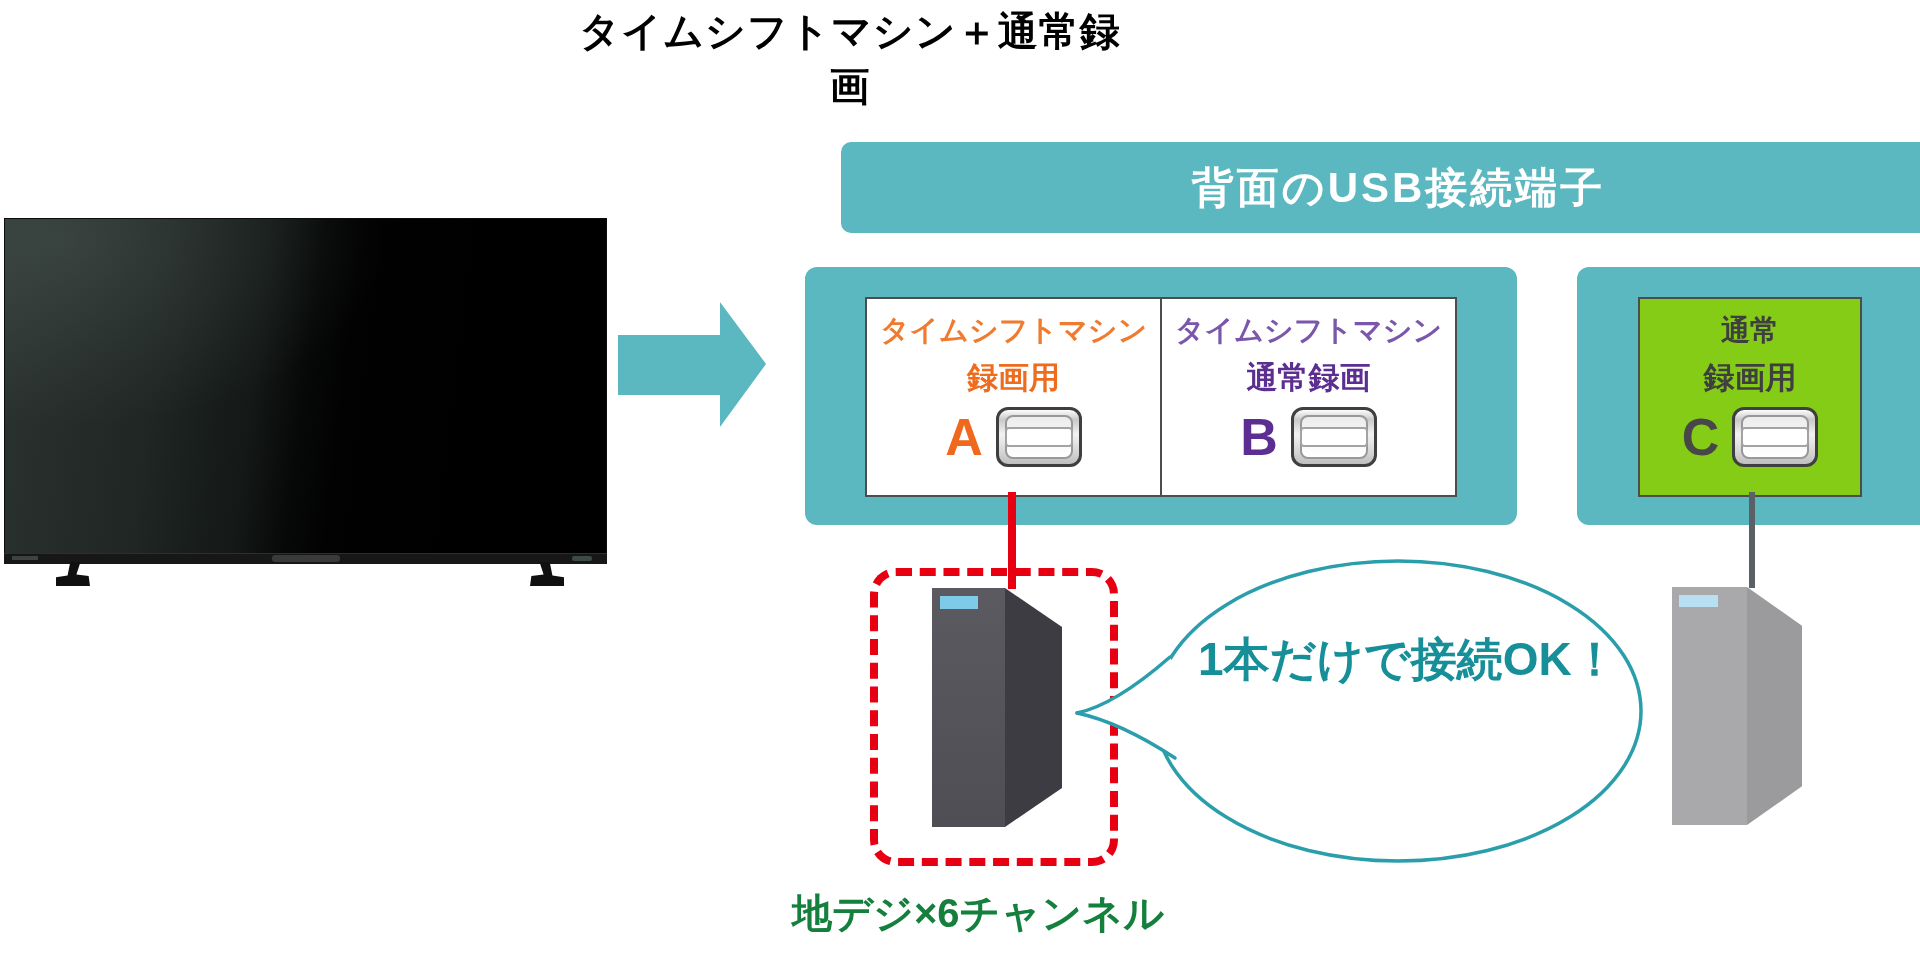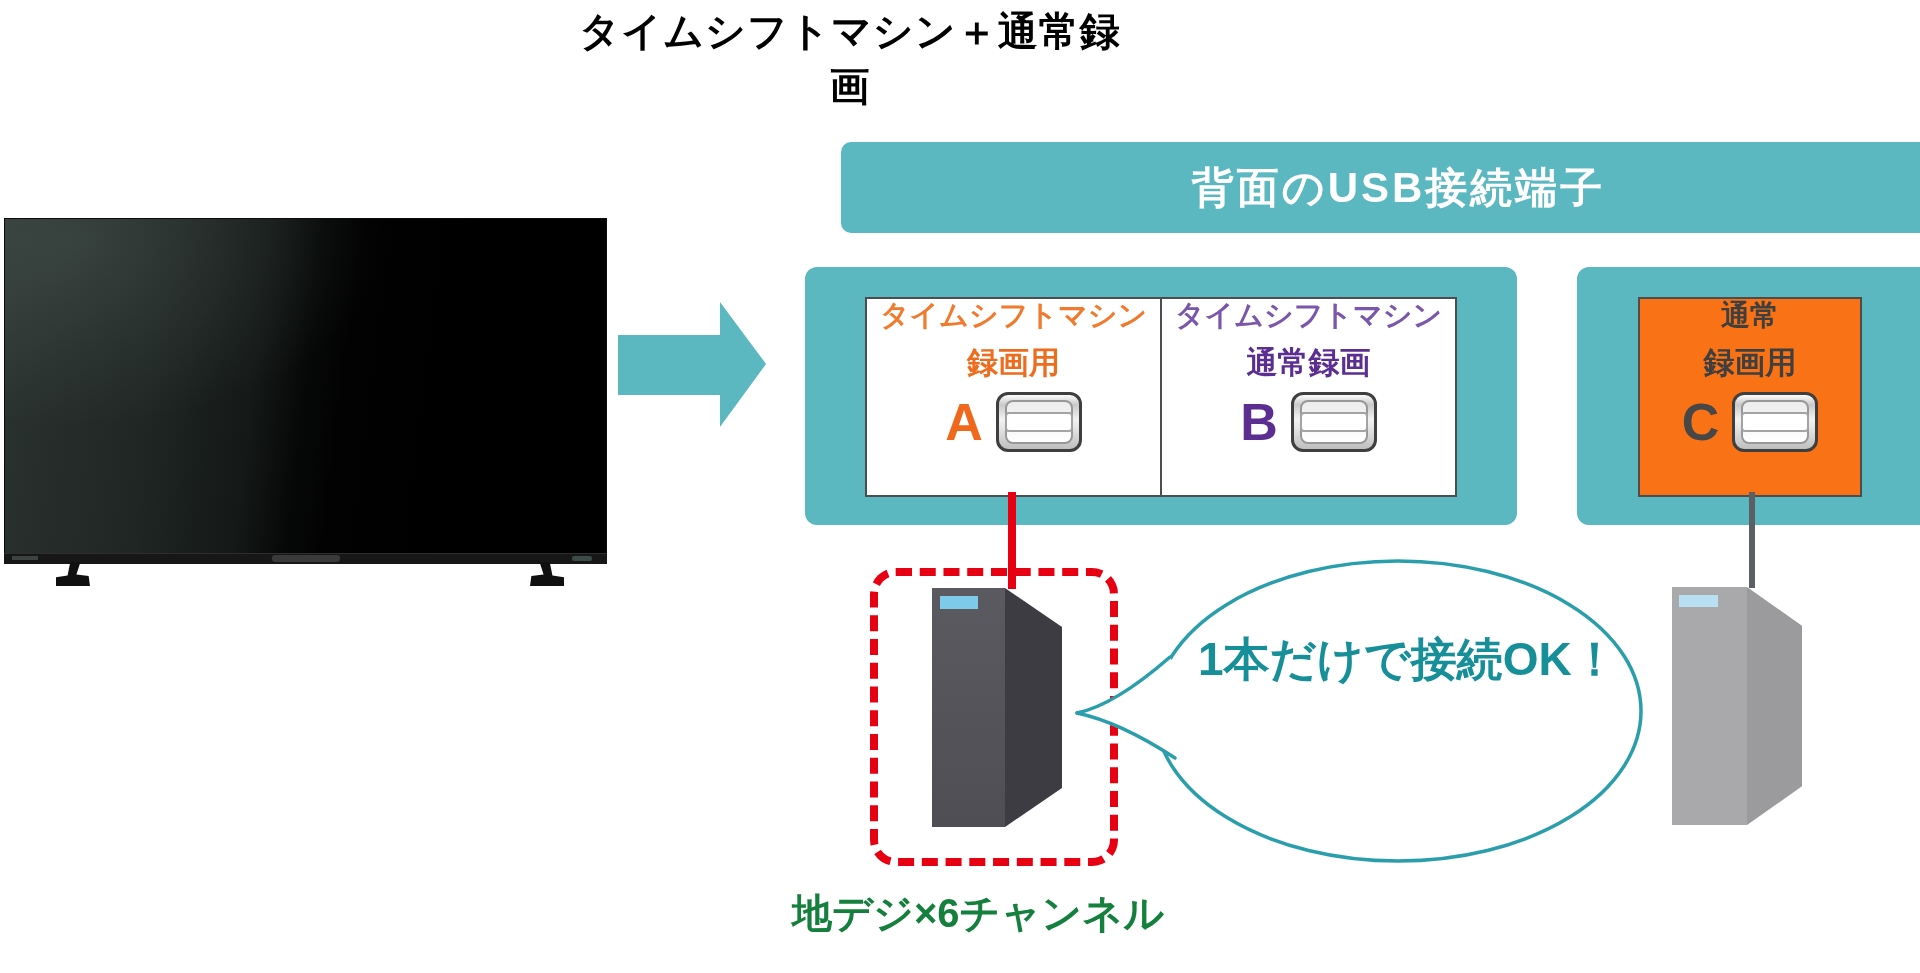--- a/index.html
+++ b/index.html
@@ -34,23 +34,23 @@
   
   .usb-banner{left:805px;top:142px;width:1115px;height:91px;background:#5bb7c0;
     border-radius:10px 0 0 10px;display:flex;align-items:center;justify-content:center;margin-left:36px;}
   .usb-banner .label{color:#ffffff;font-size:42px;font-weight:bold;letter-spacing:3px;}
   .teal-box{background:#5bb7c0;border-radius:12px;}
   .box-tsm{left:805px;top:267px;width:712px;height:258px;}
   .box-normal{left:1577px;top:267px;width:343px;height:258px;border-radius:12px 0 0 12px;}
 
   .panel-wrap{left:865px;top:297px;width:588px;height:196px;background:#ffffff;
     border:2px solid #4d4d4d;display:flex;}
-  .panel{flex:1;display:flex;flex-direction:column;align-items:center;padding-top:0;box-sizing:border-box;}
+  .panel{flex:1;display:flex;flex-direction:column;align-items:center;padding-top:15px;box-sizing:border-box;}
   .panel + .panel{border-left:2px solid #4d4d4d;}
-  .panel-c-wrap{left:1638px;top:297px;width:220px;height:196px;background:#f97316;
+  .panel-c-wrap{left:1638px;top:297px;width:220px;height:196px;background:#84cc16;
     border:2px solid #4d4d4d;}
   .panel-c-wrap .panel{width:100%;height:100%;}
   .p-line1{font-size:29px;font-weight:bold;line-height:33px;white-space:nowrap;}
   .p-line2{font-size:31px;font-weight:bold;line-height:36px;white-space:nowrap;margin-top:13px;}
   .port-row{margin-top:11px;display:flex;align-items:center;gap:13px;}
   .port-letter{font-size:52px;font-weight:bold;line-height:52px;}
   .a1{color:#f07b2e;} .a2{color:#ed6c1e;} .aL{color:#f0681c;}
   .b1{color:#7b57ab;} .b2{color:#5c2e91;} .bL{color:#5c2e91;}
   .c1{color:#3f3f3f;} .c2{color:#3f3f3f;} .cL{color:#474747;}
 

